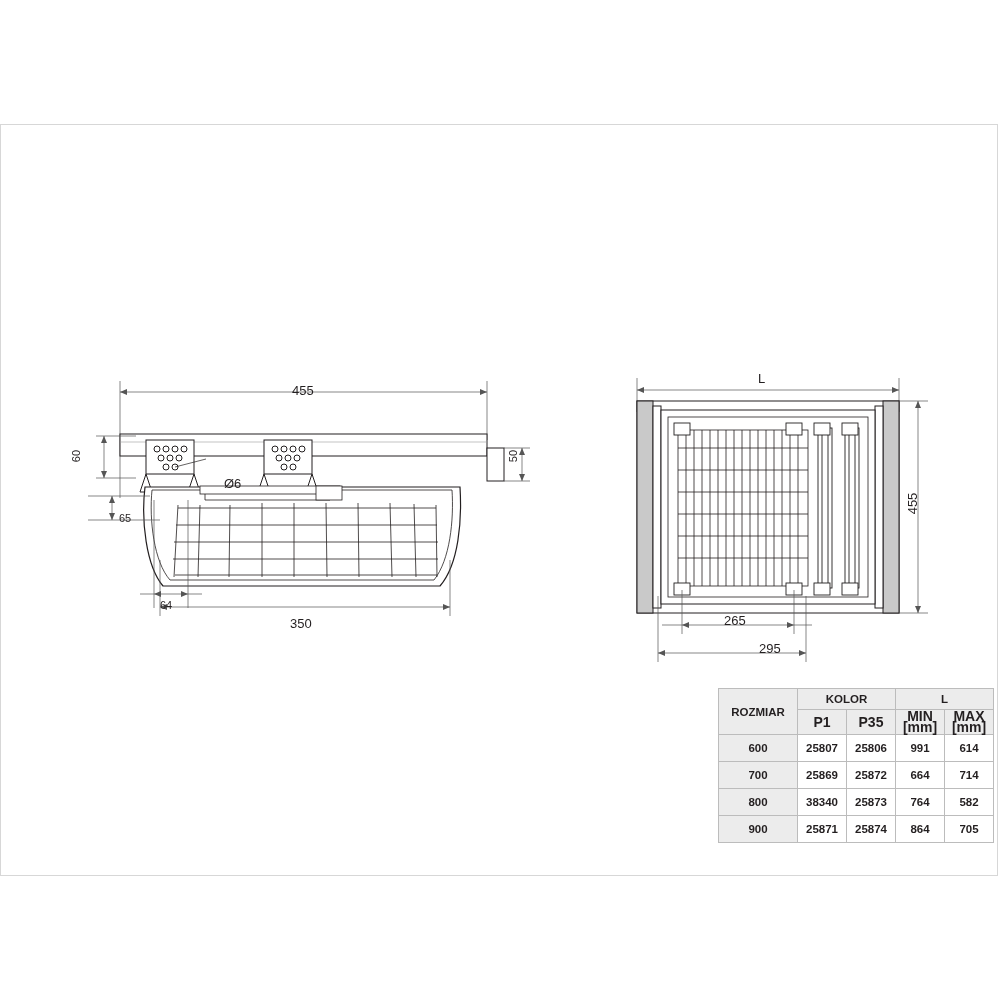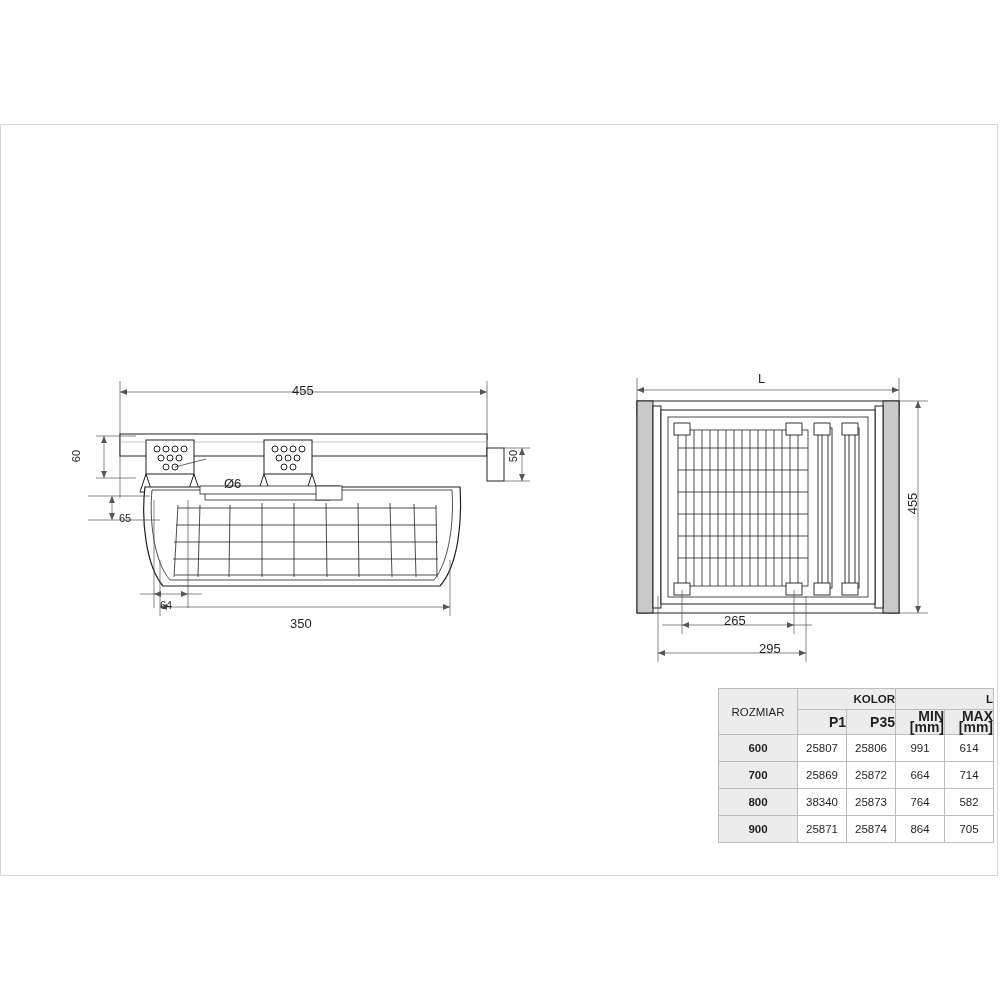--- a/index.html
+++ b/index.html
@@ -6,24 +6,24 @@
   body{width:1000px;height:1000px;font-family:"Liberation Sans",sans-serif;color:#231f20;}
   #stage{position:relative;width:1000px;height:1000px;overflow:hidden;border-radius:15px;}
   .frame{position:absolute;left:0;top:124px;width:998px;height:752px;border:1px solid #d7d7d7;box-sizing:border-box;}
   .dim-text{position:absolute;font-size:13px;color:#231f20;white-space:nowrap;}
   .dim-text.small{font-size:11px;}
   .rot{transform:rotate(-90deg);transform-origin:center center;}
   svg{position:absolute;left:0;top:0;overflow:visible;}
 
   
   table.spec{position:absolute;left:718px;top:688px;border-collapse:collapse;font-size:11.5px;}
-  table.spec td,table.spec th{border:1px solid #bcbcbc;text-align:center;vertical-align:middle;font-weight:normal;color:#231f20;padding:0;}
+  table.spec td,table.spec th{border:1px solid #bcbcbc;text-align:center;vertical-align:middle;font-weight:bold;color:#231f20;padding:0;}
   table.spec .rowh{background:#ececec;font-weight:bold;width:78px;height:26px;}
   table.spec .cell{width:48px;height:26px;background:#ffffff;}
-  table.spec .hcell{background:#ececec;font-weight:bold;height:20px;text-align:right;}
+  table.spec .hcell{background:#ececec;font-weight:bold;height:20px;}
   table.spec .hcell.sub{height:24px;font-size:14px;line-height:11px;}
   table.spec .blank{background:#ffffff;border-left:1px solid #bcbcbc;border-top:1px solid #bcbcbc;}
 </style>
 </head>
 <body>
 
 <div id="stage">
 
   <div class="frame"></div>
 

